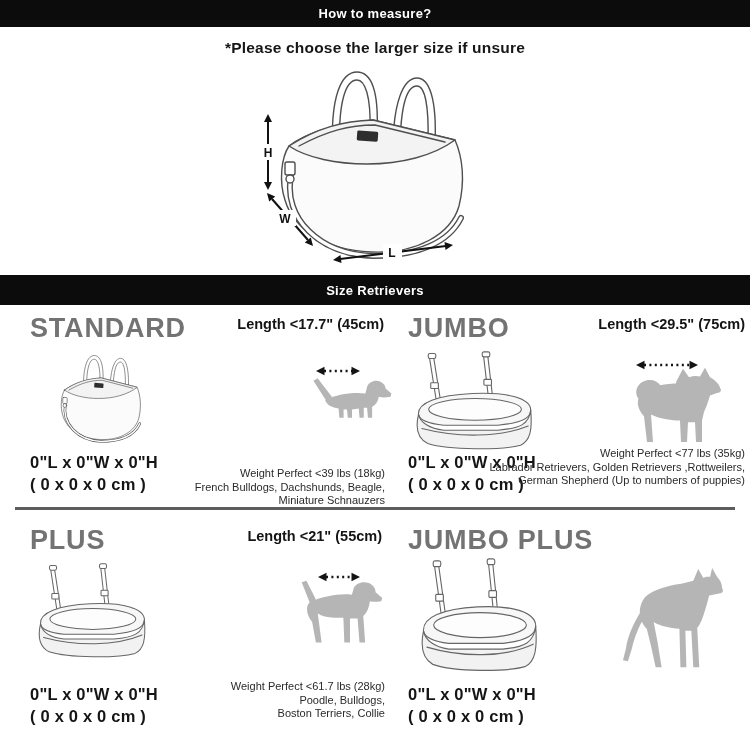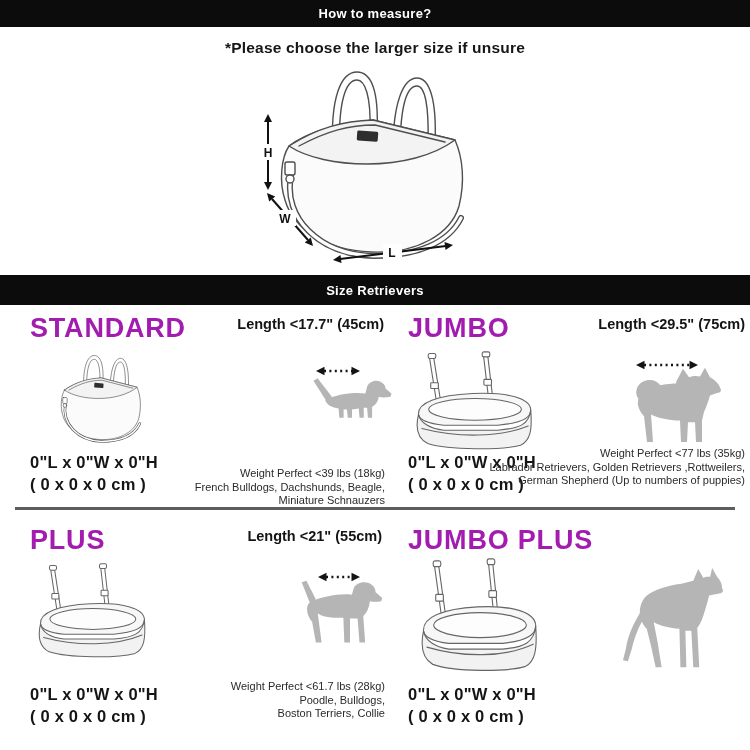--- a/index.html
+++ b/index.html
@@ -19,21 +19,21 @@
     position:absolute; left:0; top:39px; width:750px; text-align:center;
     font-size:15.5px; font-weight:bold; color:#161616; letter-spacing:0.2px;
   }
   .measure-svg { position:absolute; left:233px; top:58px; width:240px; height:210px; }
   .divider { position:absolute; left:15px; top:507px; width:720px; height:2.5px; background:#5d5d5d; }
   .cell { position:absolute; }
   #sec-standard  { left:0;   top:305px; width:390px; height:200px; }
   #sec-jumbo     { left:390px; top:305px; width:360px; height:200px; }
   #sec-plus      { left:0;   top:515px; width:390px; height:235px; }
   #sec-jumboplus { left:390px; top:515px; width:360px; height:235px; }
-  .sec-title { position:absolute; font-size:27px; font-weight:bold; letter-spacing:0.8px; color:#a21caf; white-space:nowrap; }
+  .sec-title { position:absolute; font-size:27px; font-weight:bold; letter-spacing:0.8px; color:#737373; white-space:nowrap; }
   .len-label { position:absolute; font-size:14.5px; font-weight:bold; color:#141414; white-space:nowrap; }
   .dims { position:absolute; font-size:16.5px; font-weight:bold; color:#151515; line-height:22px; letter-spacing:0.2px; }
   .dims .cm { font-weight:bold; }
   .winfo { position:absolute; font-size:11px; line-height:13.5px; color:#2a2a2a; text-align:right; white-space:nowrap; }
   .suit-note { position:absolute; font-size:11.5px; color:#222; white-space:nowrap; }
   svg.abs { position:absolute; display:block; }
   .hidden-defs { position:absolute; width:0; height:0; overflow:hidden; }
 </style>
 </head>
 <body>

